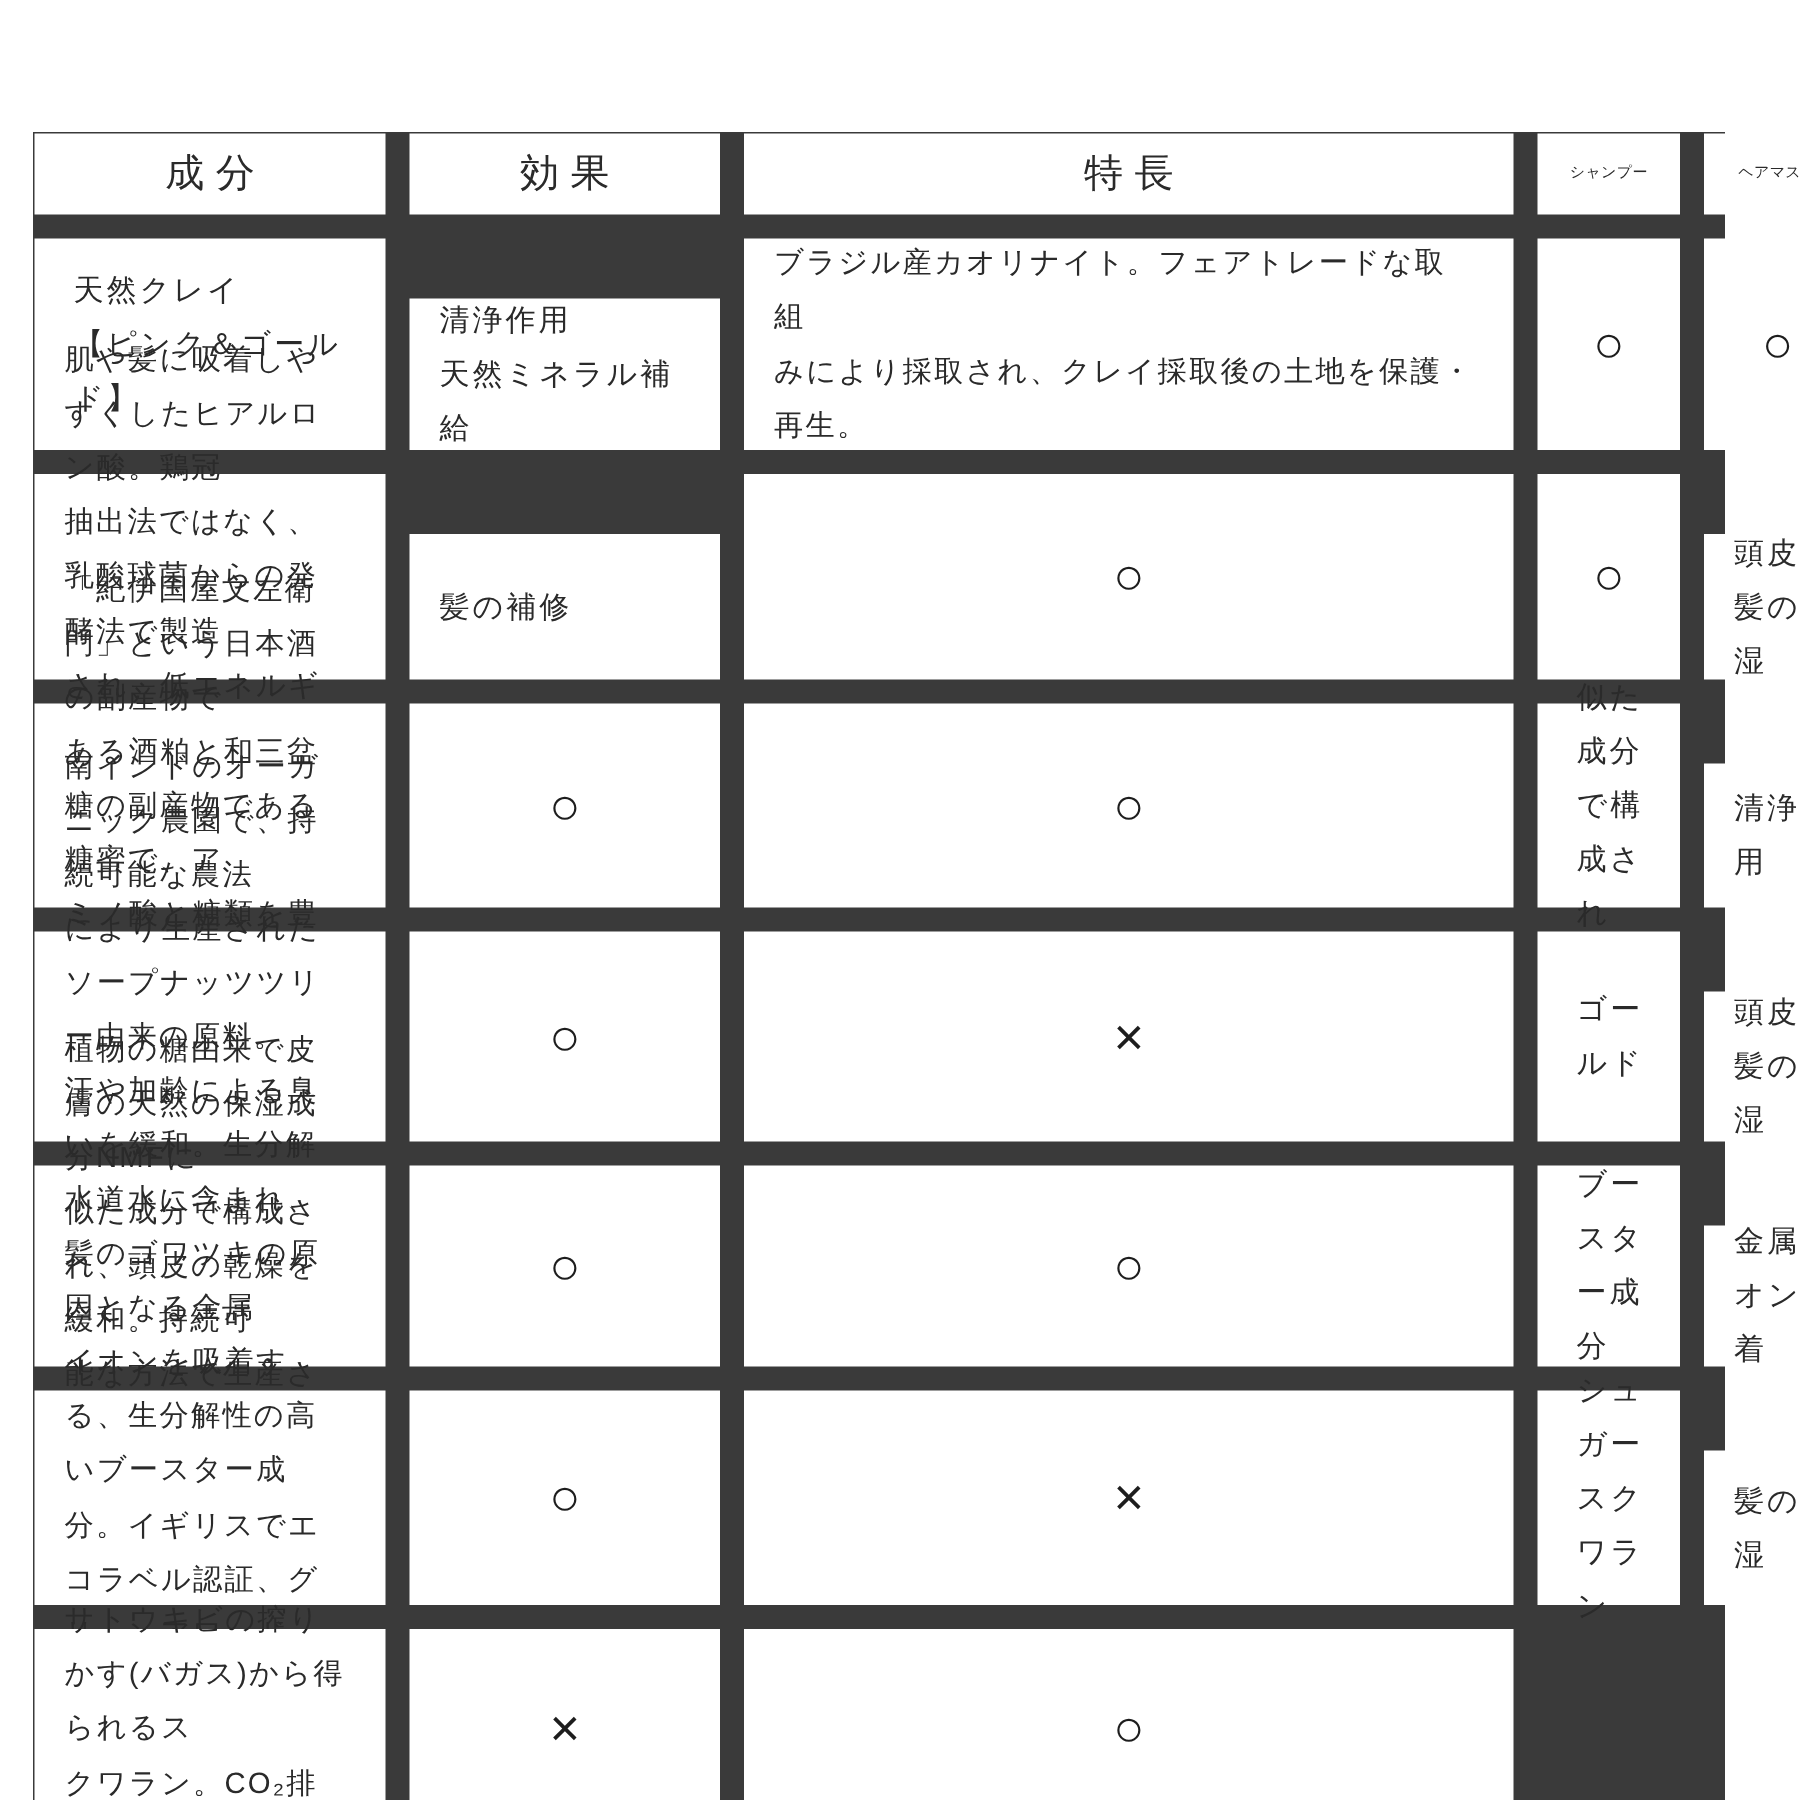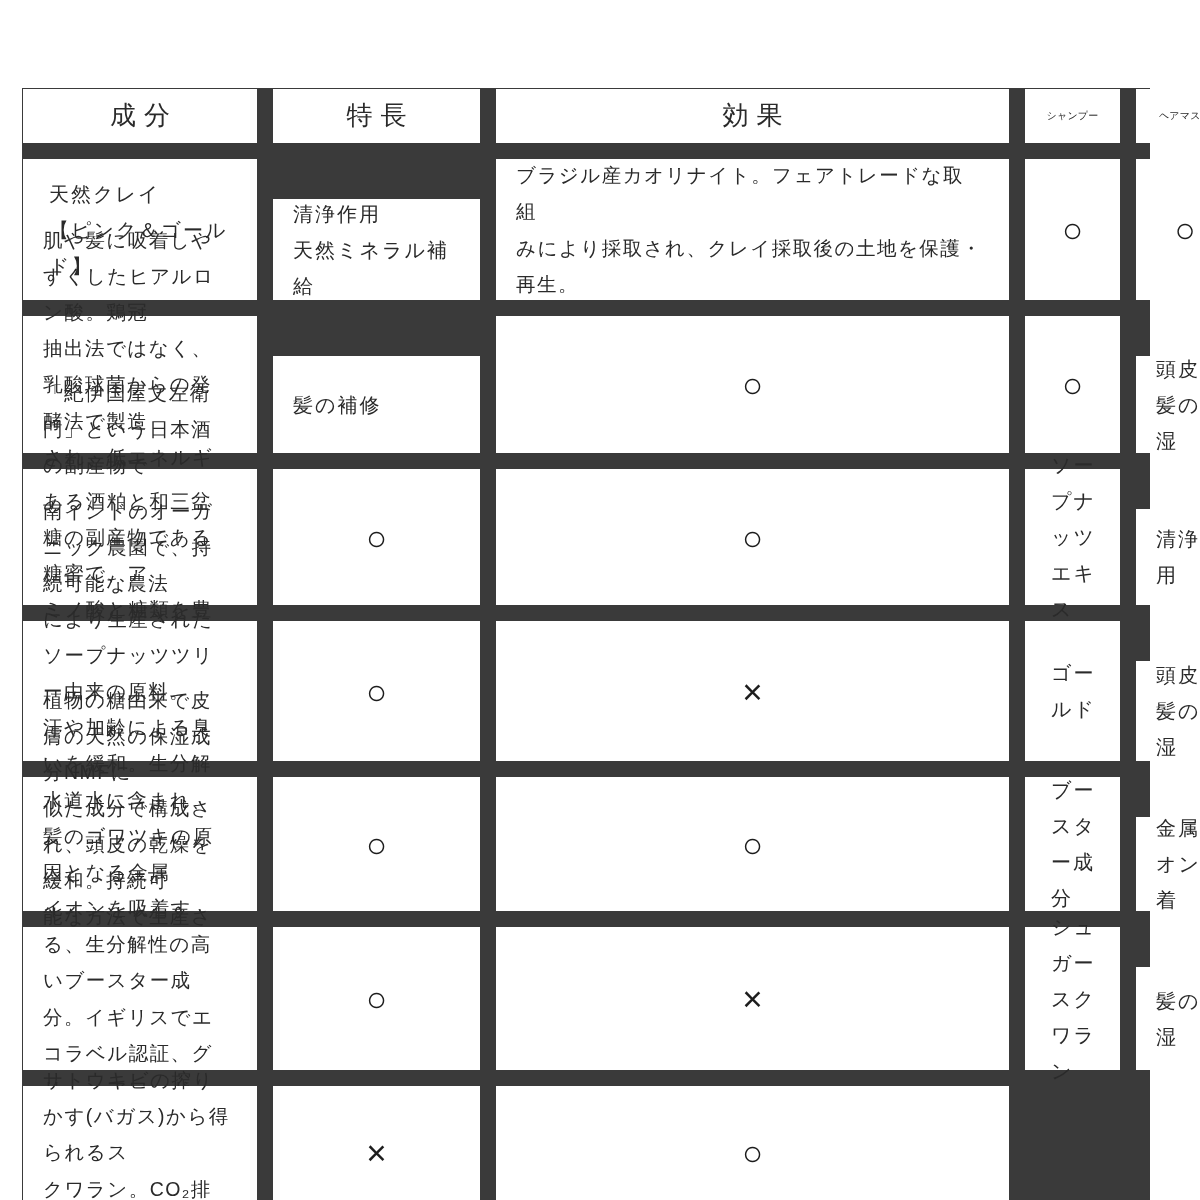--- a/index.html
+++ b/index.html
@@ -67,22 +67,22 @@
     color: #1d1d1d;
   }
 </style>
 </head>
 <body>
 
 <div class="page">
   <div class="table">
 
     <div class="cell h-main">成分</div>
+    <div class="cell h-main">効果</div>
     <div class="cell h-main">特長</div>
-    <div class="cell h-main">効果</div>
     <div class="cell h-small">シャンプー</div>
     <div class="cell h-small">ヘアマスク</div>
 
     <div class="cell c-ingredient">天然クレイ
 【ピンク＆ゴールド】</div>
     <div class="cell c-effect">清浄作用
 天然ミネラル補給</div>
     <div class="cell c-feature">ブラジル産カオリナイト。フェアトレードな取組
 みにより採取され、クレイ採取後の土地を保護・
 再生。</div>
@@ -96,21 +96,21 @@
     <div class="cell c-mark">○</div>
     <div class="cell c-mark">○</div>
 
     <div class="cell c-effect">頭皮・髪の保湿</div>
     <div class="cell c-feature">「紀伊国屋文左衛門」という日本酒の副産物で
 ある酒粕と和三盆糖の副産物である糖蜜で、ア
 ミノ酸と糖類を豊富に含むサステナブルな原料。</div>
     <div class="cell c-mark">○</div>
     <div class="cell c-mark">○</div>
 
-    <div class="cell c-ingredient">ソープナッツエキス</div>
+    <div class="cell c-ingredient">似た成分で構成され</div>
     <div class="cell c-effect">清浄作用</div>
     <div class="cell c-feature">南インドのオーガニック農園で、持続可能な農法
 により生産されたソープナッツツリー由来の原料。
 汗や加齢による臭いを緩和。生分解性が高い
 100%天然洗浄成分。</div>
     <div class="cell c-mark">○</div>
     <div class="cell c-mark">×</div>
 
     <div class="cell c-ingredient">ゴールド</div>
     <div class="cell c-effect">頭皮・髪の保湿</div>

